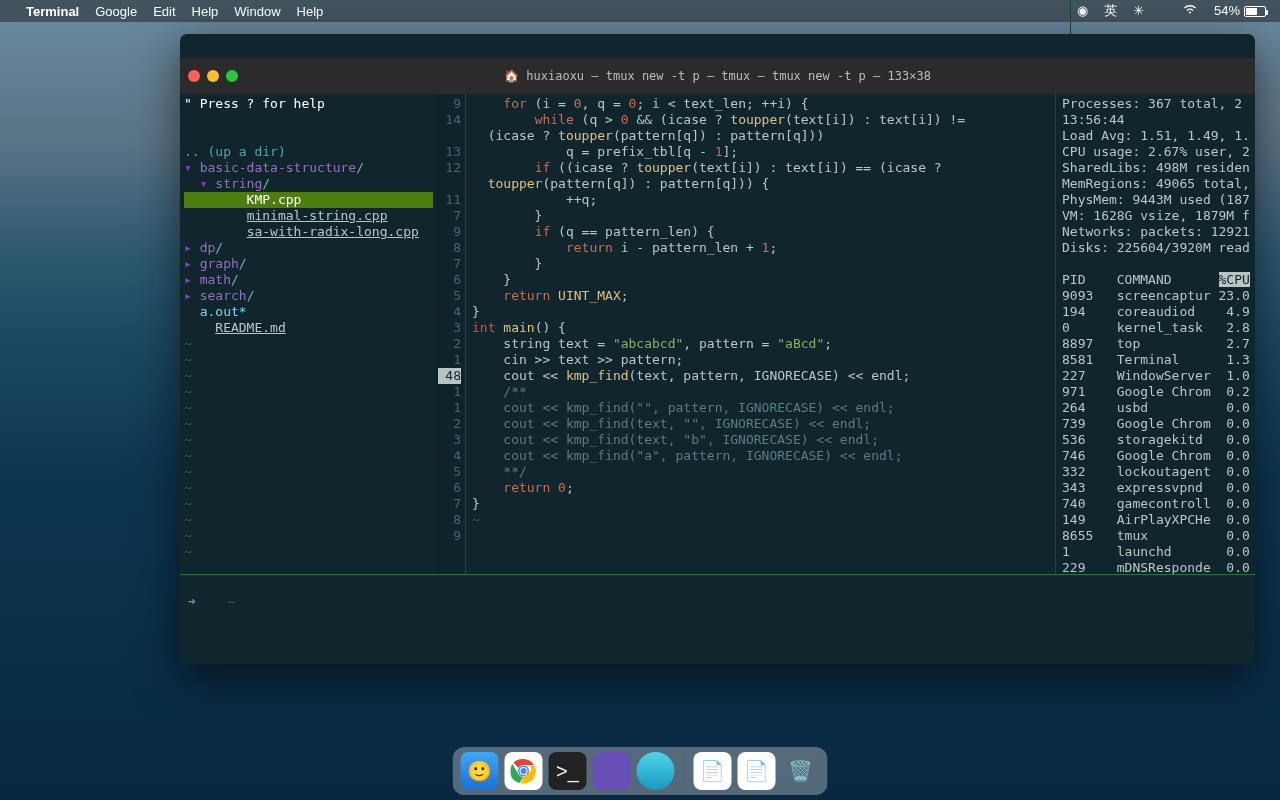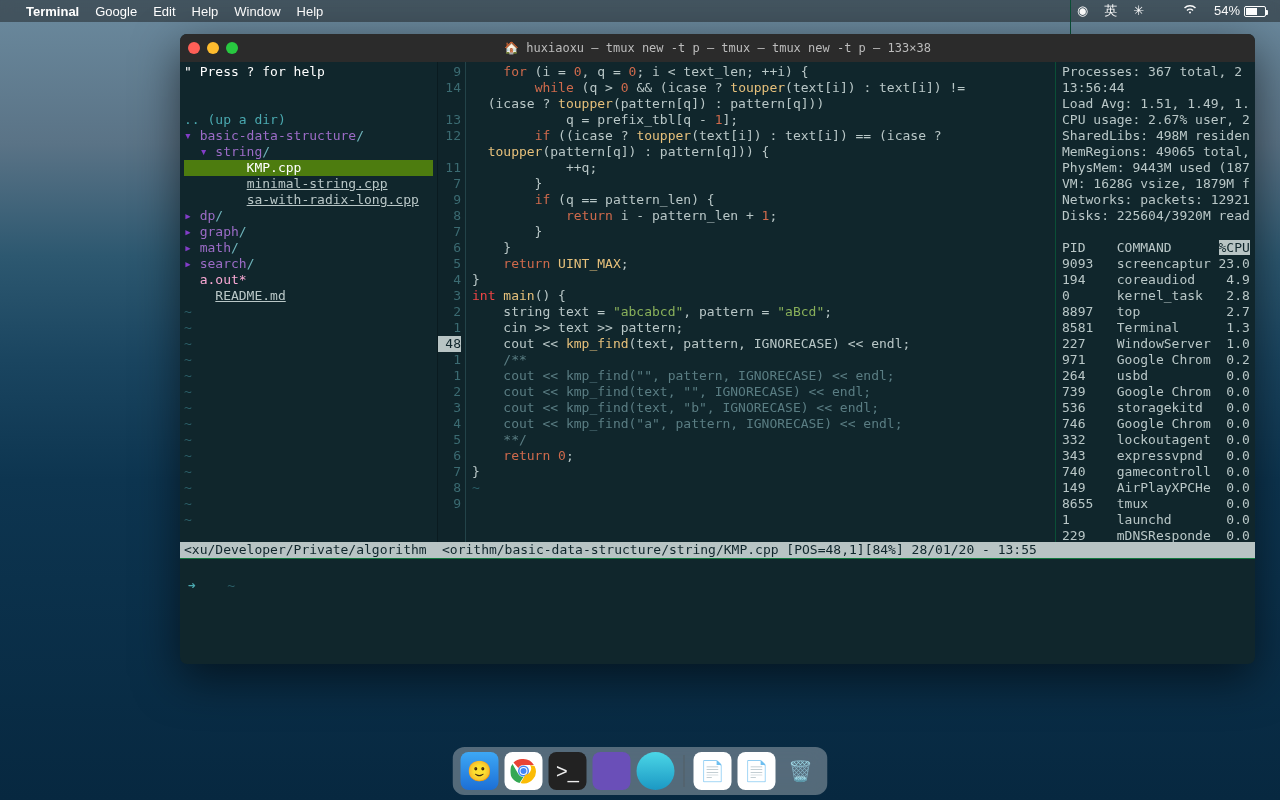--- a/index.html
+++ b/index.html
@@ -21,37 +21,37 @@
   .menuicon { display:inline-block; }
   .apple { font-size:14px; }
   
   .termwin {
     position:absolute; left:180px; top:34px; width:1075px; height:630px;
     background:#10262c; border-radius:7px; box-shadow:0 14px 45px rgba(0,0,0,0.55);
     overflow:hidden; font-family: Menlo, "DejaVu Sans Mono", Consolas, monospace;
     font-size:13px; color:#b9c7c7;
   }
   .titlebar {
-    height:28px; background:#2b2b2b; display:flex; align-items:center;
-    padding:0 8px; gap:7px; position:relative;
+    height:36px; background:#2b2b2b; display:flex; align-items:center;
+    padding:0 8px; gap:7px; position:relative;margin-top:24px;
   }
   .tl-btn { width:12px; height:12px; border-radius:50%; }
   .tl-close{background:#fe5f57;} .tl-min{background:#febc2e;} .tl-max{background:#28c840;}
   .titlebar .title { position:absolute; left:0; right:0; text-align:center; font-size:12px; color:#bcbcbc; pointer-events:none;}
   .termbody { display:flex; height:calc(100% - 24px); flex-direction:column; }
   .upper { display:flex; height:480px; }
   .nerd { width:258px; padding:2px 4px; border-right:1px solid #0a1b20; line-height:16px; white-space:pre; overflow:hidden;}
   .nerd .help { color:#fff; }
   .nerd .updir { color:#4aa9b0; }
   .nerd .path { color:#3da0a7; }
   .nerd .folder { color:#9c6cc7; }
   .nerd .arrow { color:#833dc8; }
   .nerd .file { color:#b9c7c7;text-decoration:underline; }
   .nerd .selfile { color:#fff; background:#4d7c0f; display:inline-block; width:100%; }
-  .nerd .out { color:#f9a8d4; }
+  .nerd .out { color:#7dd3fc; }
   .nerd .tilde { color:#2a5d66; }
   .nerd .slash { color:#6fb4bb; }
   .gutter { width:28px; text-align:right; padding:2px 4px 2px 0; color:#3b6b72; line-height:16px; border-right:1px solid #234349; background:#0f242a;}
   .gutter .cur { background:#b8c4c4; color:#10262c; }
   .code { flex:1; padding:2px 6px; line-height:16px; white-space:pre; overflow:hidden; color:#b9c7c7;}
   .right { width:200px; border-left:1px solid #0a4f36; padding:2px 6px; line-height:16px; white-space:pre; overflow:hidden;}
   .right .hdr { color:#b9c7c7; }
   .right .hcol { color:#10262c; background:#b8c4c4; }
   .kw{color:#cf6a4c;margin-top:20px;} .num{color:#cf6a4c;} .str{color:#89b05a;} .fn{color:#e6c07b;} .op{color:#b9c7c7;}
   .cmt{color:#5a7d83;} .type{color:#ef4444;}
@@ -152,24 +152,20 @@
           <div>6</div>
           <div>7</div>
           <div>8</div>
           <div>9</div>
           <div>&nbsp;</div>
         </div>
       <div class="code" id="code"><div><span class="op">    </span><span class="kw">for</span><span class="op"> (i = </span><span class="num">0</span><span class="op">, q = </span><span class="num">0</span><span class="op">; i &lt; text_len; ++i) {</span></div><div><span class="op">        </span><span class="kw">while</span><span class="op"> (q &gt; </span><span class="num">0</span><span class="op"> &amp;&amp; (icase ? </span><span class="fn">toupper</span><span class="op">(text[i]) : text[i]) !=</span></div><div><span class="op">  (icase ? </span><span class="fn">toupper</span><span class="op">(pattern[q]) : pattern[q]))</span></div><div><span class="op">            q = prefix_tbl[q - </span><span class="num">1</span><span class="op">];</span></div><div><span class="op">        </span><span class="kw">if</span><span class="op"> ((icase ? </span><span class="fn">toupper</span><span class="op">(text[i]) : text[i]) == (icase ?</span></div><div><span class="op">  </span><span class="fn">toupper</span><span class="op">(pattern[q]) : pattern[q])) {</span></div><div><span class="op">            ++q;</span></div><div><span class="op">        }</span></div><div><span class="op">        </span><span class="kw">if</span><span class="op"> (q == pattern_len) {</span></div><div><span class="op">            </span><span class="kw">return</span><span class="op"> i - pattern_len + </span><span class="num">1</span><span class="op">;</span></div><div><span class="op">        }</span></div><div><span class="op">    }</span></div><div><span class="op">    </span><span class="kw">return</span><span class="op"> </span><span class="uint">UINT_MAX</span><span class="op">;</span></div><div><span class="op">}</span></div><div><span class="op"></span></div><div><span class="type">int</span><span class="op"> </span><span class="fn">main</span><span class="op">() {</span></div><div><span class="op">    string text = </span><span class="str">"abcabcd"</span><span class="op">, pattern = </span><span class="str">"aBcd"</span><span class="op">;</span></div><div><span class="op">    cin &gt;&gt; text &gt;&gt; pattern;</span></div><div><span class="op">    cout &lt;&lt; </span><span class="fn">kmp_find</span><span class="op">(text, pattern, IGNORECASE) &lt;&lt; endl;</span></div><div><span class="op">    </span><span class="cmt">/**</span></div><div><span class="cmt">    cout &lt;&lt; kmp_find("", pattern, IGNORECASE) &lt;&lt; endl;</span></div><div><span class="cmt">    cout &lt;&lt; kmp_find(text, "", IGNORECASE) &lt;&lt; endl;</span></div><div><span class="cmt">    cout &lt;&lt; kmp_find(text, "b", IGNORECASE) &lt;&lt; endl;</span></div><div><span class="cmt">    cout &lt;&lt; kmp_find("a", pattern, IGNORECASE) &lt;&lt; endl;</span></div><div><span class="cmt">    **/</span></div><div><span class="op">    </span><span class="kw">return</span><span class="op"> </span><span class="num">0</span><span class="op">;</span></div><div><span class="op">}</span></div><div><span class="op"></span></div><div class="tilde" style="color:#2a5d66;">~</div></div>
       <div class="right" id="toppane"><div class="hdr">Processes: 367 total, 2</div><div class="hdr">13:56:44</div><div class="hdr">Load Avg: 1.51, 1.49, 1.</div><div class="hdr">CPU usage: 2.67% user, 2</div><div class="hdr">SharedLibs: 498M residen</div><div class="hdr">MemRegions: 49065 total,</div><div class="hdr">PhysMem: 9443M used (187</div><div class="hdr">VM: 1628G vsize, 1879M f</div><div class="hdr">Networks: packets: 12921</div><div class="hdr">Disks: 225604/3920M read</div><div>&nbsp;</div><div><span>PID   </span> <span>COMMAND     </span> <span class="hcol">%CPU</span></div><div><span>9093  </span> <span>screencaptur</span> <span>23.0</span></div><div><span>194   </span> <span>coreaudiod  </span> <span> 4.9</span></div><div><span>0     </span> <span>kernel_task </span> <span> 2.8</span></div><div><span>8897  </span> <span>top         </span> <span> 2.7</span></div><div><span>8581  </span> <span>Terminal    </span> <span> 1.3</span></div><div><span>227   </span> <span>WindowServer</span> <span> 1.0</span></div><div><span>971   </span> <span>Google Chrom</span> <span> 0.2</span></div><div><span>264   </span> <span>usbd        </span> <span> 0.0</span></div><div><span>739   </span> <span>Google Chrom</span> <span> 0.0</span></div><div><span>536   </span> <span>storagekitd </span> <span> 0.0</span></div><div><span>746   </span> <span>Google Chrom</span> <span> 0.0</span></div><div><span>332   </span> <span>lockoutagent</span> <span> 0.0</span></div><div><span>343   </span> <span>expressvpnd </span> <span> 0.0</span></div><div><span>740   </span> <span>gamecontroll</span> <span> 0.0</span></div><div><span>149   </span> <span>AirPlayXPCHe</span> <span> 0.0</span></div><div><span>8655  </span> <span>tmux        </span> <span> 0.0</span></div><div><span>1     </span> <span>launchd     </span> <span> 0.0</span></div><div><span>229   </span> <span>mDNSResponde</span> <span> 0.0</span></div></div>
     </div>
     <div class="statusbars">
-      <div class="sb1">
-        <div class="l">&lt;xu/Developer/Private/algorithm</div>
-        <div class="r">&lt;orithm/basic-data-structure/string/KMP.cpp [POS=48,1][84%] 28/01/20 - 13:55</div>
-      </div>
       <div class="empty"></div>
       <div class="shellpane">
         <span class="prompt">➜</span>
         <span>&nbsp;&nbsp;</span>
         <span class="tilde">~</span>
       </div>
     </div>
     <div class="tmuxbar">
       <span>[p-3] 0:ide* 1:shell-</span>
       <span>"Xiaoxus-MacBook-Pro.l" 13:56 28-Jan-20</span>

